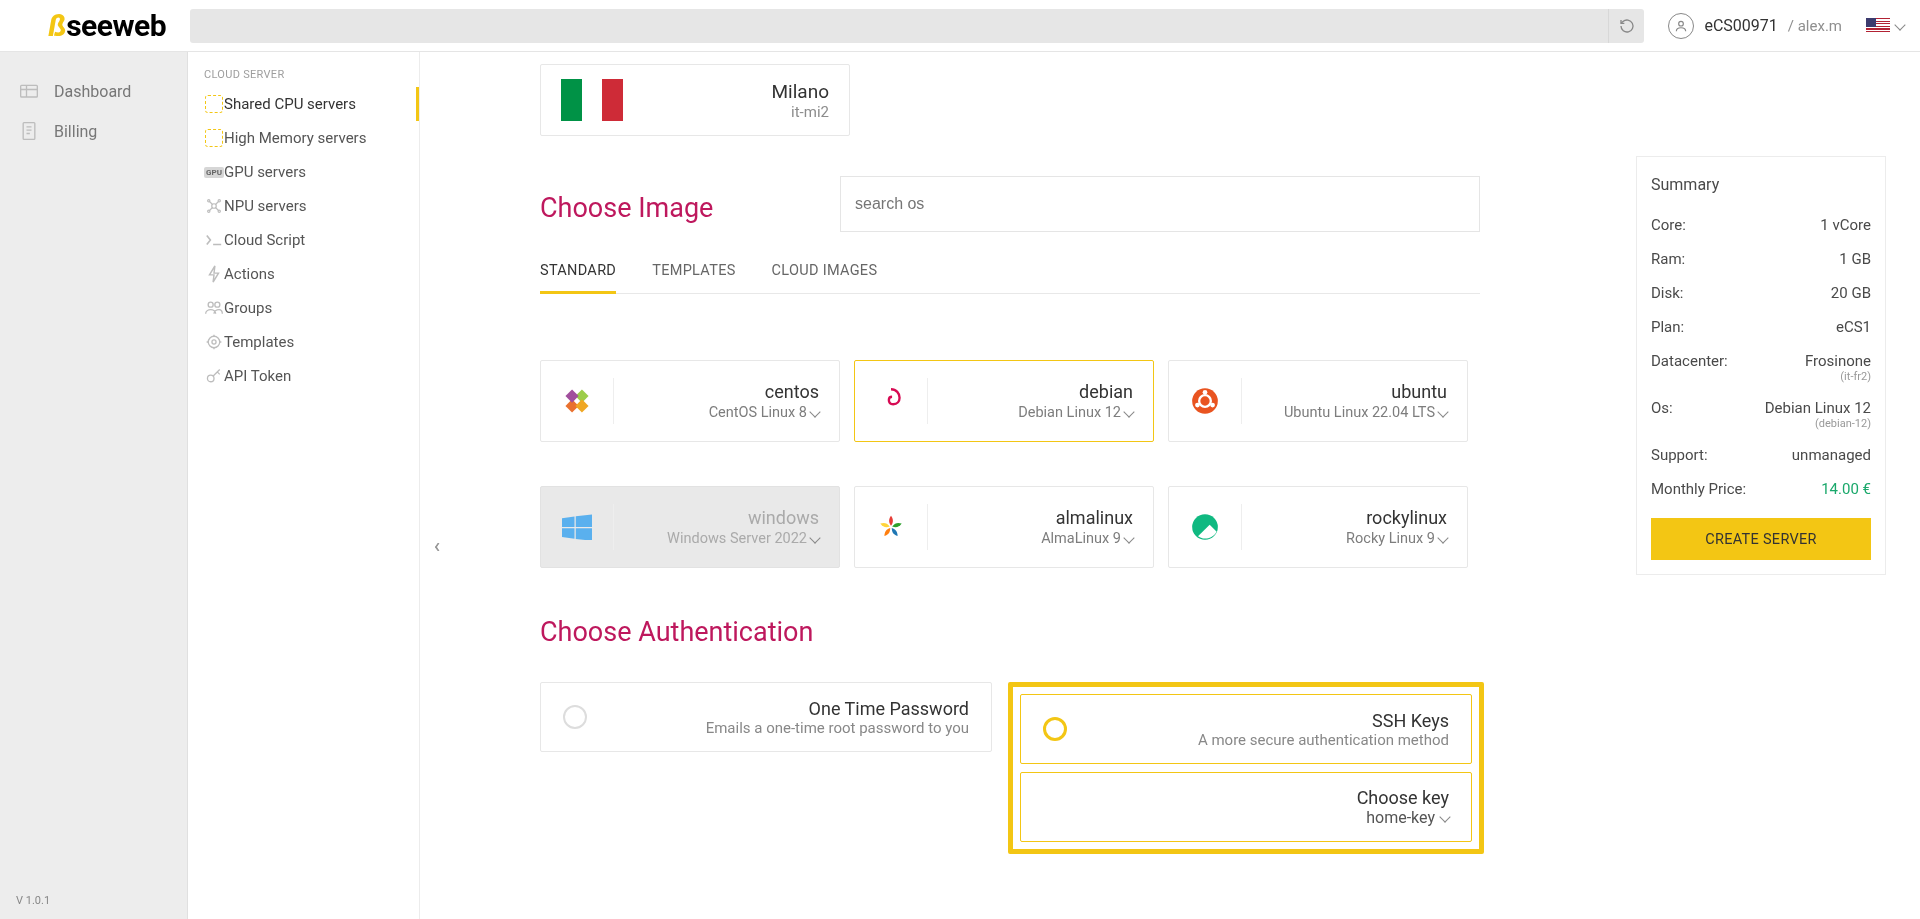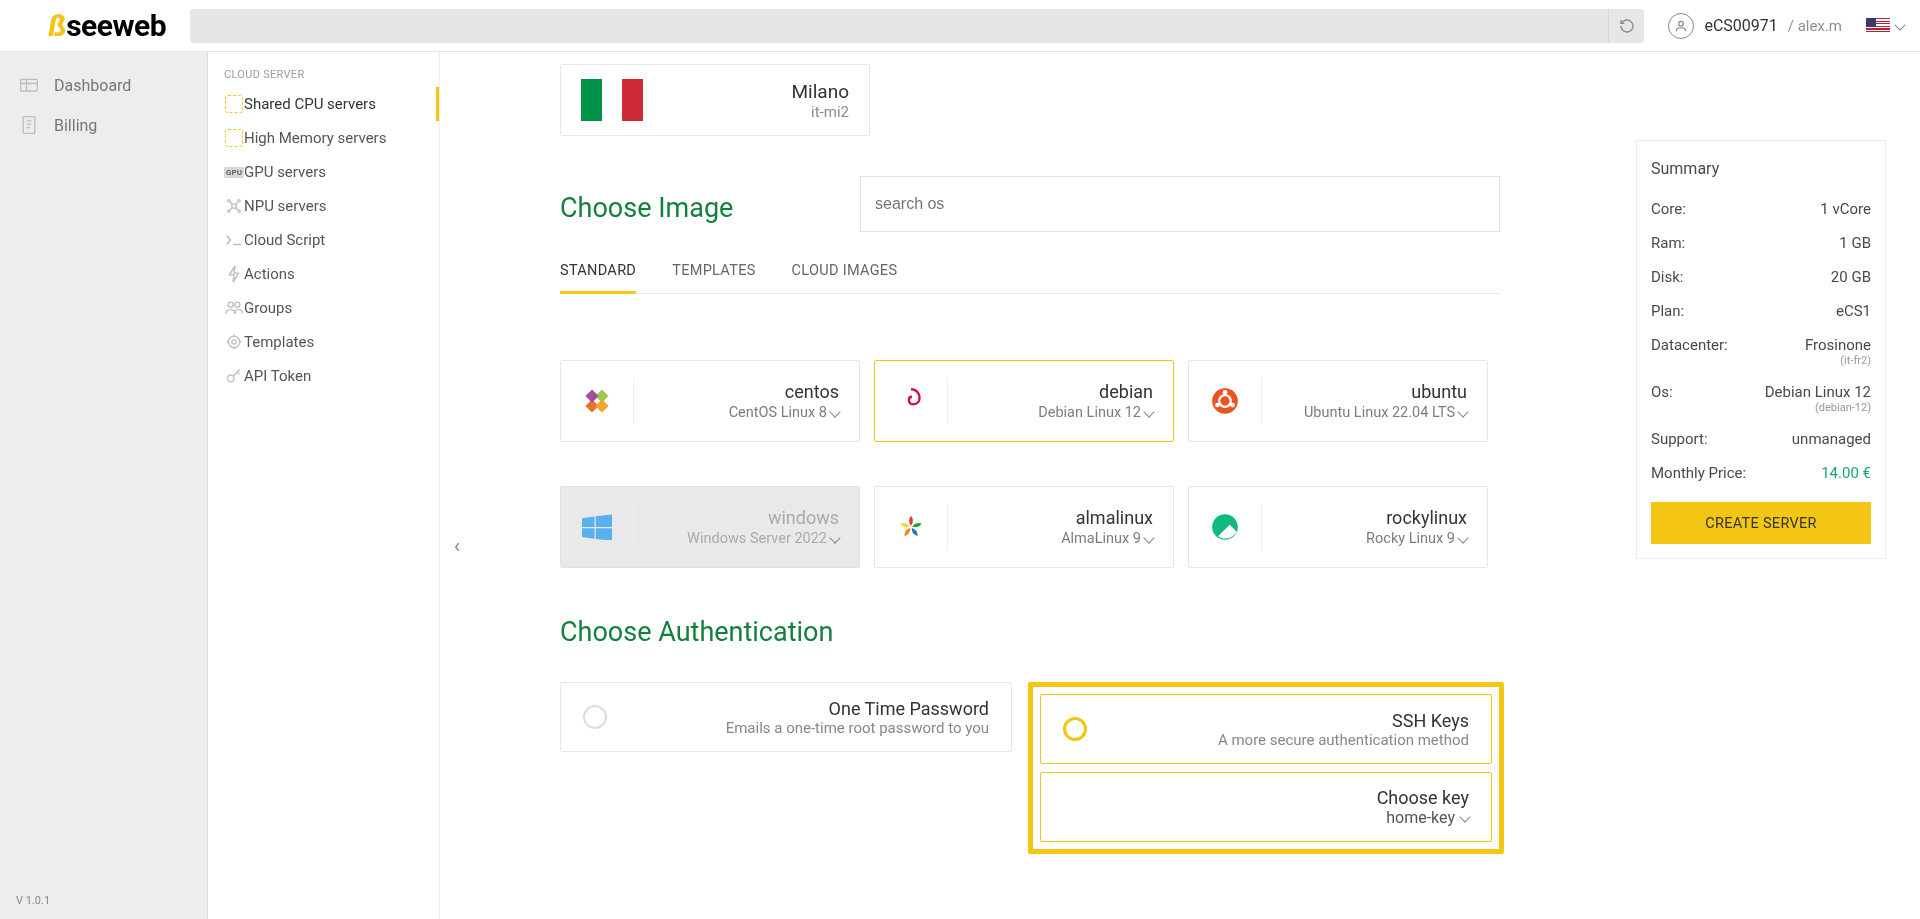--- a/index.html
+++ b/index.html
@@ -11,21 +11,21 @@
   .search-wrap { flex:1; display:flex; align-items:center; background:#e6e6e6; border-radius:3px; height:34px;}
   .search-wrap input { flex:1; border:none; background:transparent; height:100%; padding:0 12px; font-size:15px; outline:none;}
   .search-btn { width:36px; height:100%; display:flex; align-items:center; justify-content:center; border-left:1px solid #d8d8d8; cursor:pointer;}
   .acct { display:flex; align-items:center; gap:10px; font-size:16px;}
   .acct .user-icon{ width:26px; height:26px; border:1.5px solid #888; border-radius:50%; display:flex; align-items:center; justify-content:center; color:#888;}
   .acct .sub { color:#8f8f8f; font-size:15px;}
   .flag { width:24px; height:16px; background:linear-gradient(#b22234 0 8%,#fff 8% 16%,#b22234 16% 24%,#fff 24% 32%,#b22234 32% 40%,#fff 40% 48%,#b22234 48% 56%,#fff 56% 64%,#b22234 64% 72%,#fff 72% 80%,#b22234 80% 88%,#fff 88% 100%); position:relative;}
   .flag::before{content:'';position:absolute;left:0;top:0;width:10px;height:9px;background:#3c3b6e;}
   
   .shell { display:flex; height:calc(919px - 52px);}
-  .nav1 { width:208px; background:#ededed; border-right:1px solid #e0e0e0; padding-top:14px; position:relative;}
+  .nav1 { width:188px; background:#ededed; border-right:1px solid #e0e0e0; padding-top:20px; position:relative;}
   .nav1-item { display:flex; gap:14px; align-items:center; padding:10px 18px; font-size:16px; color:#777; cursor:pointer;}
   .nav1-item.sel { background:#f6e6a6; color:#555; border-right:3px solid #f3c614;}
   .nav1-icon { width:22px; color:#bdbdbd; display:flex; justify-content:center;}
   .ver { position:absolute; bottom:12px; left:16px; font-size:11px; color:#888;}
   .nav2 { width:232px; background:#fff; border-right:1px solid #ececec; padding-top:8px;}
   .nav2-hdr { font-size:11px; color:#9e9e9e; letter-spacing:.3px; padding:8px 16px 6px;}
   .nav2-item { display:flex; align-items:center; padding:8px 16px; font-size:15px; color:#555; cursor:pointer;}
   .nav2-item.sel { color:#333; border-right:3px solid #f3c614;}
   .nav2-icon { width:20px; color:#bdbdbd; display:flex; justify-content:center;}
   .cpu-icon{width:18px;height:18px;border:1.5px dashed #f3c614;border-radius:3px;}
@@ -34,21 +34,21 @@
   .content { padding:0 40px 120px 120px; max-width:1500px;}
   .collapse-handle{position:absolute;left:0;top:470px;width:28px;height:48px;display:flex;align-items:center;justify-content:center;color:#999;cursor:pointer;}
   
   .card { background:#fff; border:1px solid #e7e7e7; border-radius:2px;}
   .loc-card { width:310px; display:flex; align-items:center; padding:14px 20px; gap:18px; margin:12px 0 40px;}
   .loc-flag { width:62px; height:42px; display:flex;}
   .loc-flag span{flex:1;}
   .loc-text { flex:1; text-align:right;}
   .loc-text .city{font-size:19px;color:#333;}
   .loc-text .code{font-size:15px;color:#8c8c8c;}
-  h2.section { font-size:27px; font-weight:400; color:#15803d; margin:8px 0 0;}
+  h2.section { font-size:27px; font-weight:400; color:#be185d; margin:8px 0 0;}
   .img-head { display:flex; align-items:center; justify-content:space-between; gap:40px; margin-top:30px; margin-bottom:8px; width:940px;}
   .img-head input { height:56px; width:640px; border:1px solid #e5e5e5; padding:4px 14px; font-size:16px; }
   .tabs { display:flex; gap:36px; border-bottom:1px solid #e8e8e8; width:940px; margin:20px 0 36px;}
   .tab { padding:10px 0 12px; font-size:14.5px; letter-spacing:.3px; color:#666; cursor:pointer;}
   .tab.sel { color:#333; border-bottom:3px solid #f3c614; margin-bottom:-1px;}
   .os-grid { display:grid; grid-template-columns:repeat(3,300px); gap:14px; margin-bottom:48px;}
   .os-card { display:flex; align-items:center; height:82px; padding:0 20px 0 14px; gap:14px; cursor:pointer;margin-top:30px;}
   .os-card.sel { border:1.5px solid #f3c614;}
   .os-card.disabled { background:#e9e9e9; color:#999; border-color:#e2e2e2; cursor:default;}
   .os-logo { width:44px; display:flex; justify-content:center; align-items:center; font-size:26px;}
@@ -63,21 +63,21 @@
   .radio.sel{border-color:#f3c614;border-width:3px;}
   .auth-text { flex:1; text-align:right;}
   .auth-text .t{font-size:18px;}
   .auth-text .s{font-size:15px;color:#888;}
   .ssh-wrap { padding:7px; border:5px solid #f3c614; border-radius:2px;}
   .key-card { width:452px; height:70px; display:flex; align-items:center; padding:0 22px; margin-top:8px; }
   .key-card .kt{flex:1;text-align:right;}
   .key-card .kt .t{font-size:18px;}
   .key-card .kt .s{font-size:16px;color:#555;display:inline-flex;align-items:center;gap:6px;justify-content:flex-end;}
   
-  .summary { position:absolute; right:34px; top:88px; width:250px; border:1px solid #ececec; background:#fff; padding:18px 14px 14px;}
+  .summary { position:absolute; right:34px; top:104px; width:250px; border:1px solid #ececec; background:#fff; padding:18px 14px 14px;}
   .summary h3{font-size:16px;font-weight:400;color:#4a4a4a;margin-bottom:14px;}
   .srow{display:flex;justify-content:space-between;font-size:15px;color:#4a4a4a;padding:8px 0;}
   .srow .sv{text-align:right;}
   .srow .note{font-size:11px;color:#999;display:block;}
   .srow.price .sv{color:#1aa86b;}
   .create-btn{margin-top:12px;height:42px;background:#f3c614;display:flex;align-items:center;justify-content:center;font-size:14.5px;letter-spacing:.3px;color:#333;cursor:pointer;}
   .chev-down{display:inline-block;width:8px;height:8px;border-right:1.5px solid #888;border-bottom:1.5px solid #888;transform:rotate(45deg);margin-bottom:2px;}
   .chev-left-d{font-size:20px;letter-spacing:-6px;}
   svg{display:block;}
 </style>

